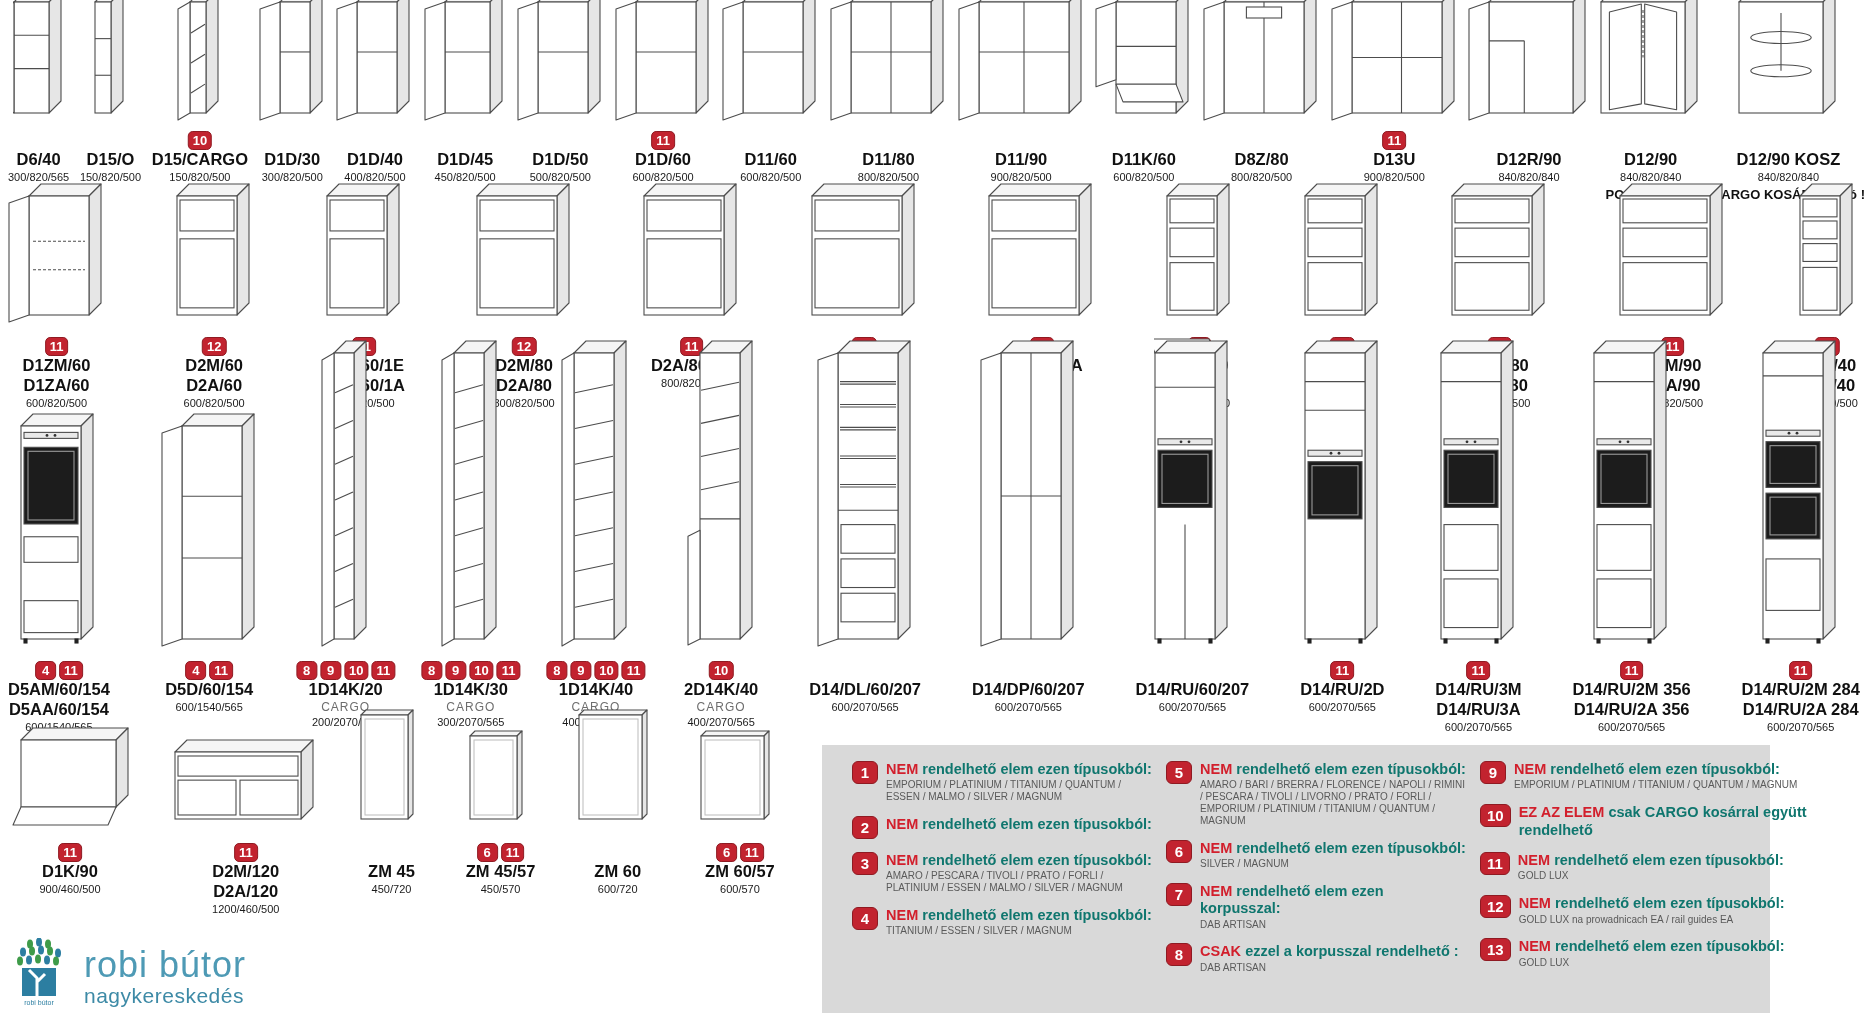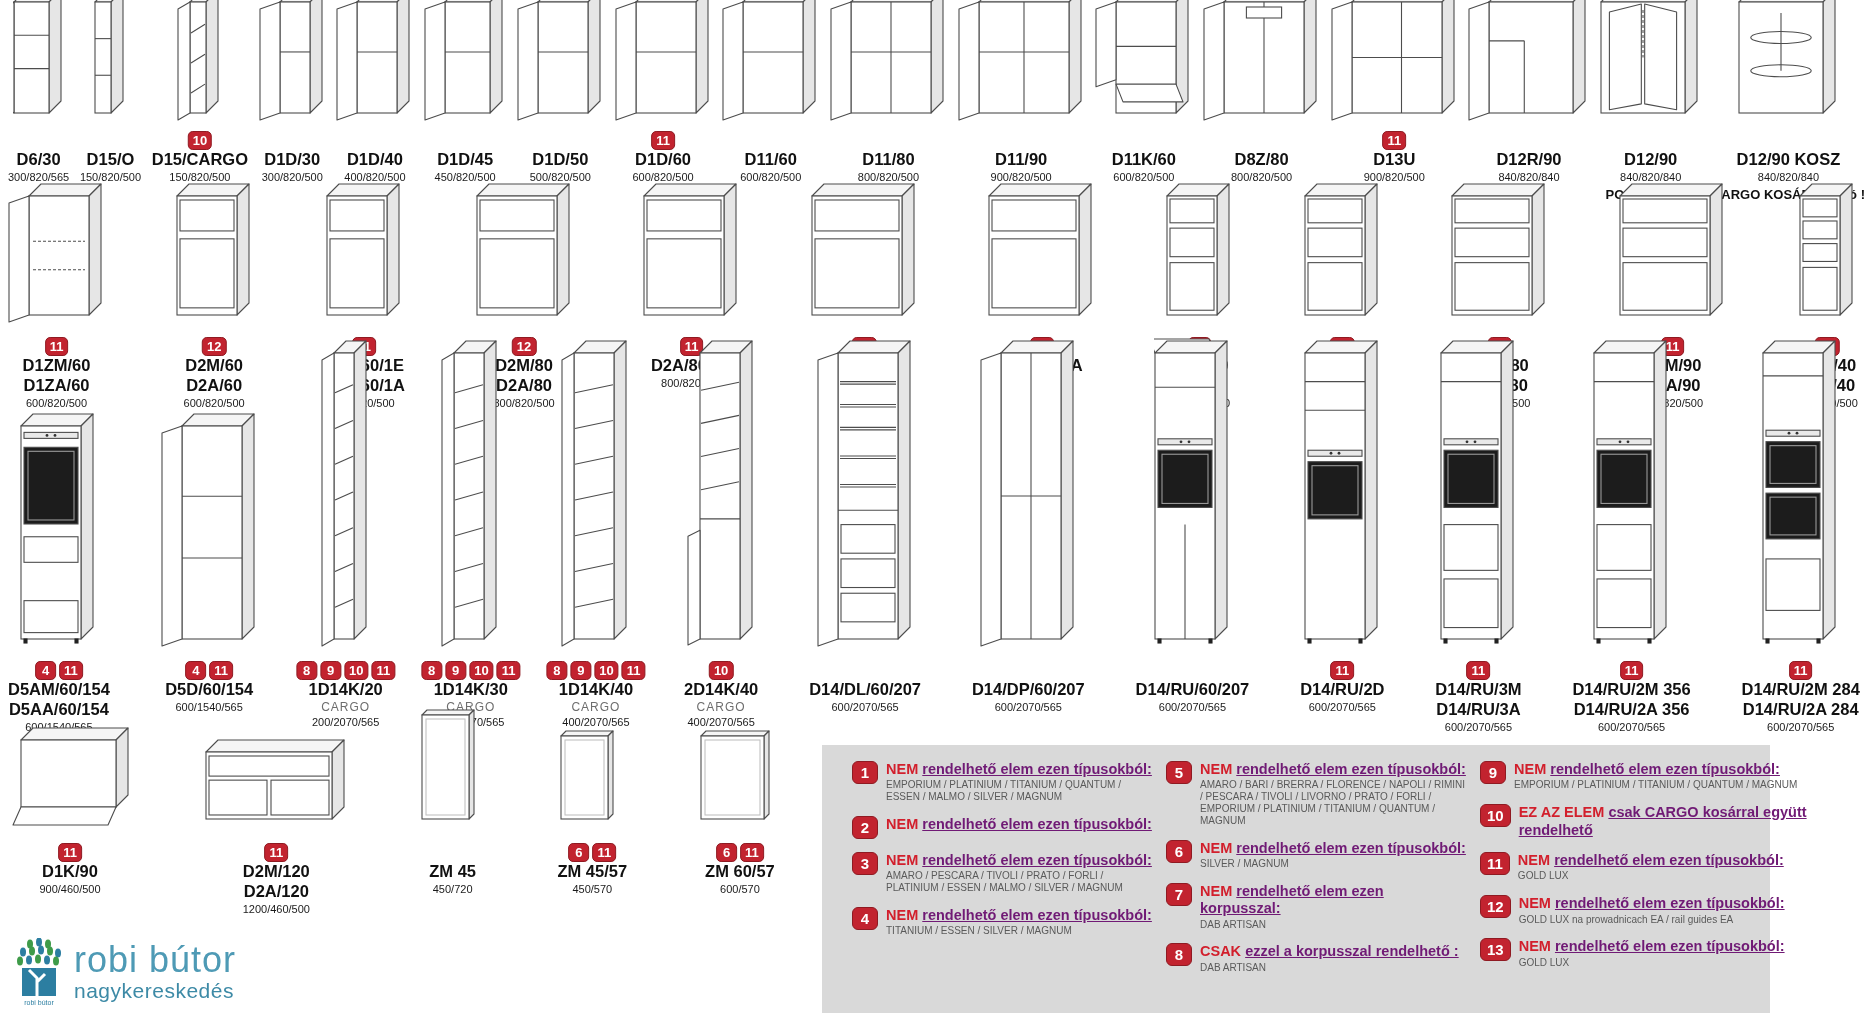--- a/index.html
+++ b/index.html
@@ -24,23 +24,23 @@
   .note{font-size:13px;font-weight:bold;color:#111;text-align:center;margin-top:3px;white-space:nowrap;}
   .legend{position:absolute;left:822px;top:745px;width:948px;height:268px;background:#d9d9d9;
           display:flex;gap:14px;padding:16px 6px 6px 30px;box-sizing:border-box;}
   .lcol{width:300px;flex:none;}
   .lcol:last-child{width:360px;}
   .lg-item{display:flex;gap:8px;margin-bottom:13px;align-items:flex-start;}
   .lg-badge{flex:none;background:#c2232f;border:1px solid #8f1a22;color:#fff;font-weight:bold;font-size:15px;
             line-height:17px;padding:2px 6px;border-radius:6px;text-align:center;min-width:12px;}
   .lg-text{font-size:14.5px;line-height:1.2;}
   .lg-lead{color:#d21f2c;font-weight:bold;}
-  .lg-head{color:#701a75;font-weight:bold;text-decoration:underline;}
+  .lg-head{color:#0f766e;font-weight:bold;}
   .lg-body{color:#5a5a5a;font-size:10px;line-height:1.18;margin-top:1px;}
-  .logo{position:absolute;left:14px;top:938px;display:flex;align-items:center;gap:8px;}
+  .logo{position:absolute;left:14px;top:938px;display:flex;align-items:flex-end;gap:18px;}
   .logo-text{display:flex;flex-direction:column;}
   .logo-title{font-size:36px;color:#4e9ab5;letter-spacing:1px;line-height:1.0;}
   .logo-sub{font-size:21px;color:#3d8aa6;letter-spacing:0.5px;line-height:1.2;}
 </style>
 </head>
 <body>
 
 <div class="page">
   <div class="cat-row row-1">
   <div class="item">
@@ -49,21 +49,21 @@
               <polygon points="1,13 13,1 48,1 36,13" fill="#f5f5f5" stroke="#4d4d4d" stroke-width="1.1" stroke-linejoin="round"></polygon>
               <polygon points="36,13 48,1 48,112 36,124" fill="#e6e6e6" stroke="#4d4d4d" stroke-width="1.1" stroke-linejoin="round"></polygon>
               <rect x="1" y="13" width="35" height="111" fill="#fff" stroke="#4d4d4d" stroke-width="1.1"></rect>
               <line x1="1" y1="46.3" x2="36" y2="46.3" stroke="#4d4d4d" stroke-width="1.1"></line>
               <line x1="1" y1="79.6" x2="36" y2="79.6" stroke="#4d4d4d" stroke-width="1.1"></line>
               <polygon points="1,13 -9,21 -9,118.68 1,124" fill="#ededed" stroke="#4d4d4d" stroke-width="1.1" stroke-linejoin="round"></polygon>
             </svg></span>
       <span class="badges"></span>
     </div>
     <div class="names">
-          <div class="nm">D6/30</div>
+          <div class="nm">D6/40</div>
         </div>
 
     <div class="dims">300/820/565</div>
 
   </div>
 
   <div class="item">
     <div class="draw">
       <span class="svgwrap"><svg xmlns="http://www.w3.org/2000/svg" width="33" height="135" viewBox="0 0 33 135">
               <polygon points="1,13 13,1 29,1 17,13" fill="#f5f5f5" stroke="#4d4d4d" stroke-width="1.1" stroke-linejoin="round"></polygon>
@@ -1096,20 +1096,37 @@
           </span>
     </div>
     <div class="names">
           <div class="nm">ZM 45/57</div>
         </div>
 
     <div class="dims">450/570</div>
 
   </div>
 
+  <div class="item">
+    <div class="draw">
+      <span class="svgwrap"><svg xmlns="http://www.w3.org/2000/svg" width="80" height="128" viewBox="0 0 80 128">
+              <polygon points="1,13 6,8 69,8 64,13" fill="#f5f5f5" stroke="#4d4d4d" stroke-width="1.1" stroke-linejoin="round"></polygon>
+              <polygon points="64,13 69,8 69,112 64,117" fill="#e6e6e6" stroke="#4d4d4d" stroke-width="1.1" stroke-linejoin="round"></polygon>
+              <rect x="1" y="13" width="63" height="104" fill="#fff" stroke="#4d4d4d" stroke-width="1.1"></rect>
+              <rect x="5" y="17" width="55" height="96" fill="none" stroke="#c2c2c2" stroke-width="1.1"></rect>
+            </svg></span>
+      <span class="badges"></span>
+    </div>
+    <div class="names">
+          <div class="nm">ZM 60</div>
+        </div>
+
+    <div class="dims">600/720</div>
+
+  </div>
 
   <div class="item">
     <div class="draw">
       <span class="svgwrap"><svg xmlns="http://www.w3.org/2000/svg" width="80" height="107" viewBox="0 0 80 107">
               <polygon points="1,13 6,8 69,8 64,13" fill="#f5f5f5" stroke="#4d4d4d" stroke-width="1.1" stroke-linejoin="round"></polygon>
               <polygon points="64,13 69,8 69,91 64,96" fill="#e6e6e6" stroke="#4d4d4d" stroke-width="1.1" stroke-linejoin="round"></polygon>
               <rect x="1" y="13" width="63" height="83" fill="#fff" stroke="#4d4d4d" stroke-width="1.1"></rect>
               <rect x="5" y="17" width="55" height="75" fill="none" stroke="#c2c2c2" stroke-width="1.1"></rect>
             </svg></span>
       <span class="badges">

